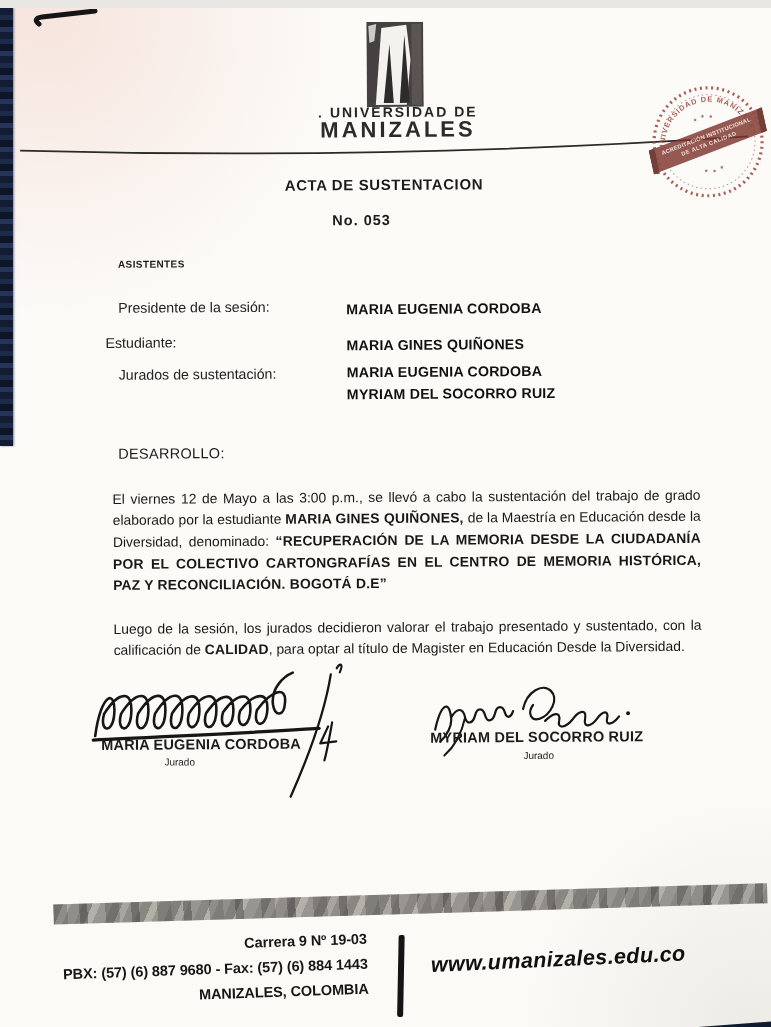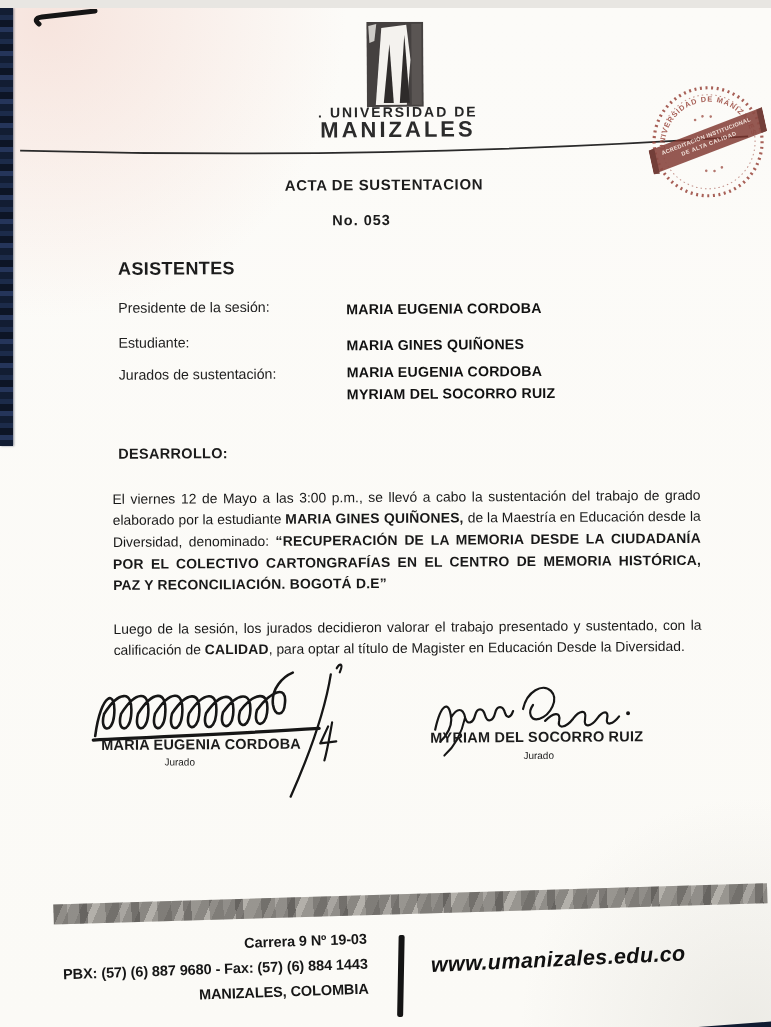--- a/index.html
+++ b/index.html
@@ -25,29 +25,29 @@
       letter-spacing:2px;color:#262626;}
   .logo-caption2{left:260px;top:109px;width:280px;text-align:center;font-size:22px;font-weight:700;
       letter-spacing:3px;color:#2b2b2b;}
   .header-rule{left:18px;top:122px;}
   .stamp{left:650px;top:76px;width:120px;height:120px;transform:rotate(-12deg);opacity:.88;}
 
   .acta-title{left:0;top:168px;width:771px;text-align:center;font-size:15px;font-weight:700;letter-spacing:.6px;}
   .act-number{left:0;top:204px;width:726px;text-align:center;font-size:14.5px;font-weight:700;letter-spacing:1px;}
 
   
-  .h-asistentes{left:119px;top:249px;font-size:18px;font-weight:700;letter-spacing:.4px;}
+  .h-asistentes{left:119px;top:249px;font-size:10px;font-weight:700;letter-spacing:.4px;}
   .lbl{font-size:14.2px;color:#222;}
   .val{font-size:14.2px;font-weight:700;letter-spacing:.2px;color:#111;}
   .r1l{left:119px;top:290px;} .r1v{left:347px;top:293px;}
-  .r2l{left:119px;top:325px;} .r2v{left:347px;top:329px;}
+  .r2l{left:106px;top:325px;} .r2v{left:347px;top:329px;}
   .r3l{left:119px;top:357px;} .r3v1{left:347px;top:356px;} .r3v2{left:347px;top:378px;}
 
   
-  .h-desarrollo{left:118px;top:436px;font-size:14.5px;font-weight:700;letter-spacing:.3px;}
+  .h-desarrollo{left:118px;top:436px;font-size:14.5px;font-weight:400;letter-spacing:.3px;}
   .para{left:112px;width:588px;text-align:justify;font-size:13.9px;line-height:21.6px;color:#181818;}
   .p1{top:465px;} .p2{top:595px;}
   .para b{letter-spacing:.2px;}
 
   
   .sig-svg{pointer-events:none;}
   .sig1-svg{left:85px;top:650px;}
   .sig2-svg{left:423px;top:670px;}
   .sig-name{font-size:14.5px;font-weight:700;letter-spacing:.2px;}
   .sig-role{font-size:10px;}

